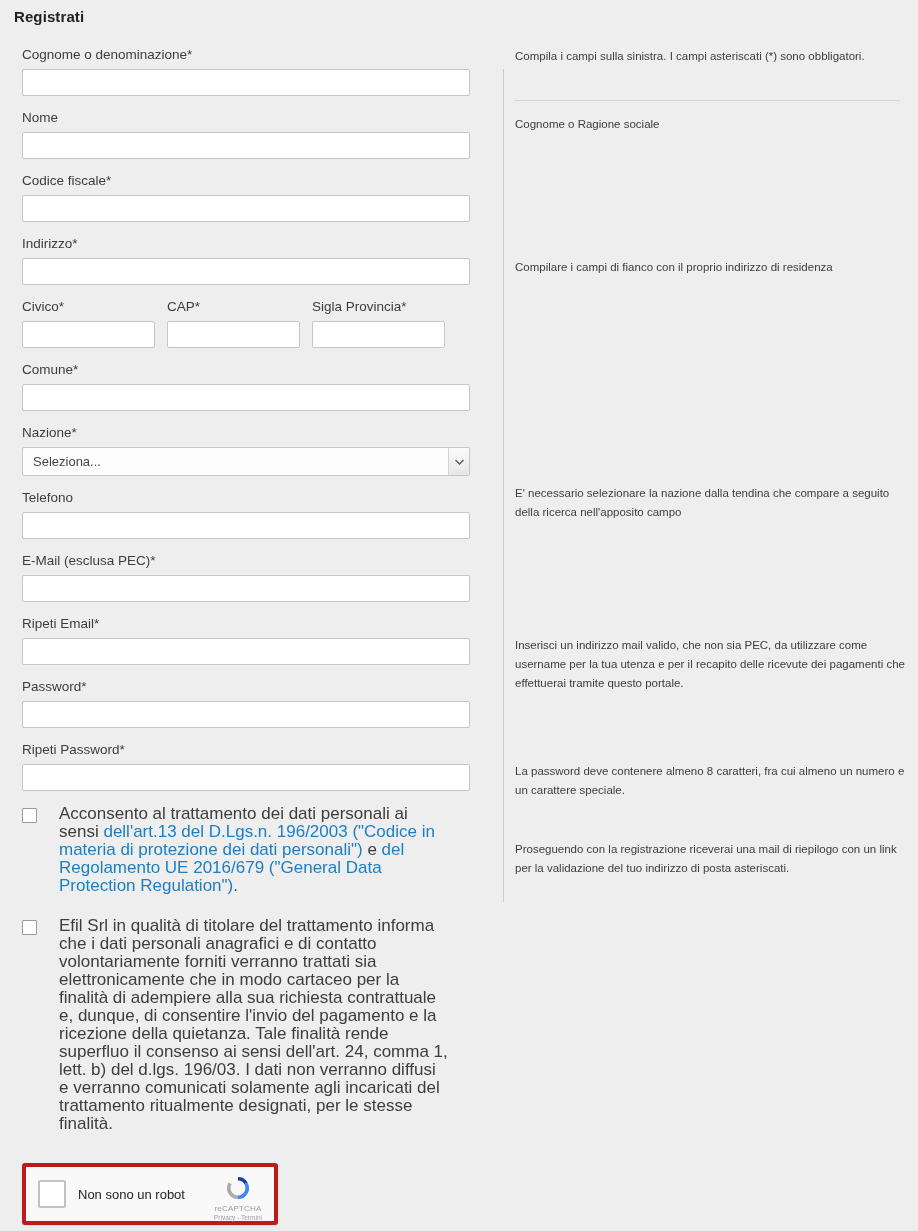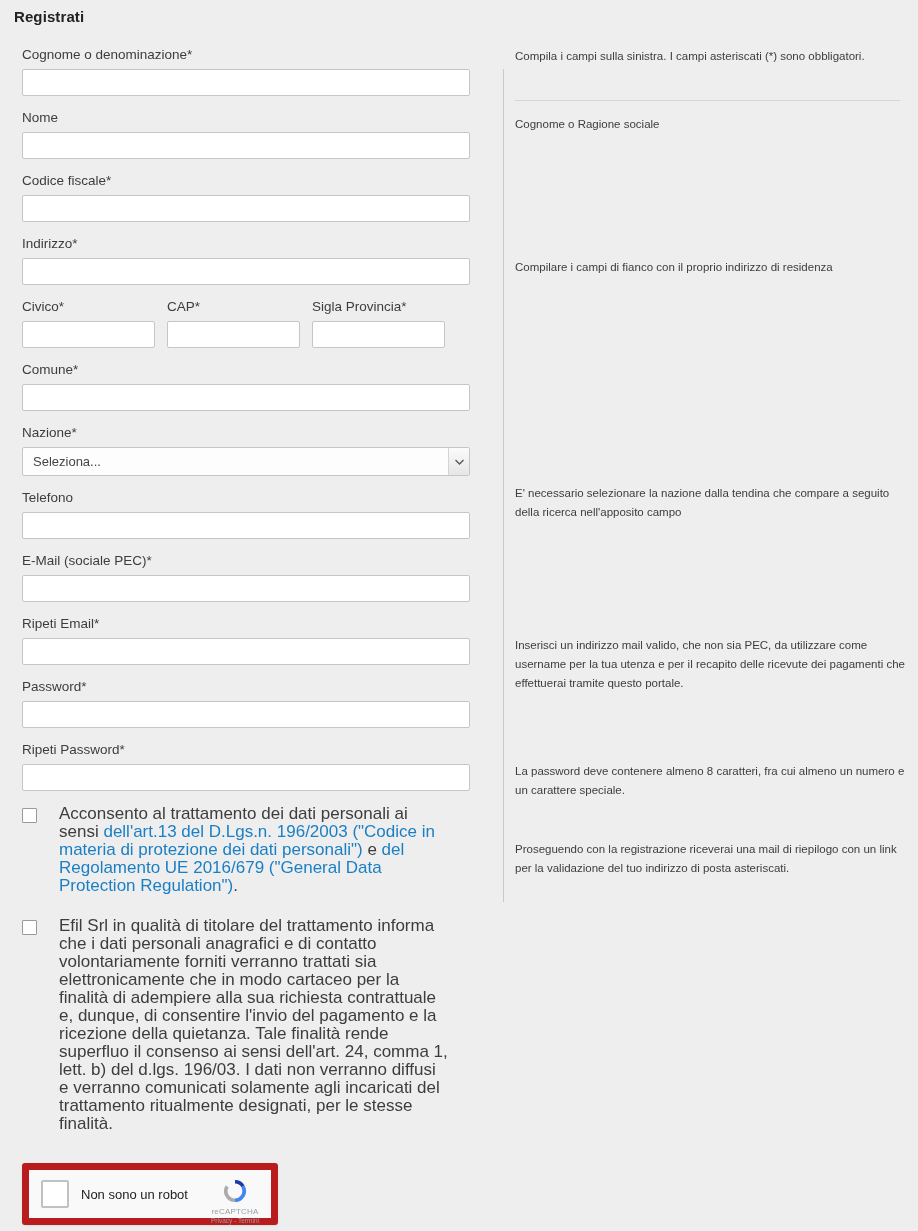--- a/index.html
+++ b/index.html
@@ -143,21 +143,21 @@
   }
   .consent-text a {
     color: #1b7fc4;
     text-decoration: none;
   }
 
   .captcha {
     margin-top: 30px;
     width: 256px;
     height: 62px;
-    border: 7px solid #b91c1c;
+    border: 4px solid #b91c1c;
     border-radius: 3px;
     background: #f9f9f9;
     box-shadow: 0 1px 2px rgba(0,0,0,.08);
     display: flex;
     align-items: center;
     position: relative;
     box-sizing: border-box;
     padding: 0 12px;
   }
   .captcha .cb {
@@ -302,21 +302,21 @@
       </div>
 
       
       <div class="field">
         <div class="field-label">Telefono</div>
         <input class="text-input" type="text" value="" style="">
       </div>
 
       
       <div class="field">
-        <div class="field-label">E-Mail (sociale PEC)*</div>
+        <div class="field-label">E-Mail (esclusa PEC)*</div>
         <input class="text-input" type="text" value="" style="">
       </div>
 
       
       <div class="field">
         <div class="field-label">Ripeti Email*</div>
         <input class="text-input" type="text" value="" style="">
       </div>
 
       

